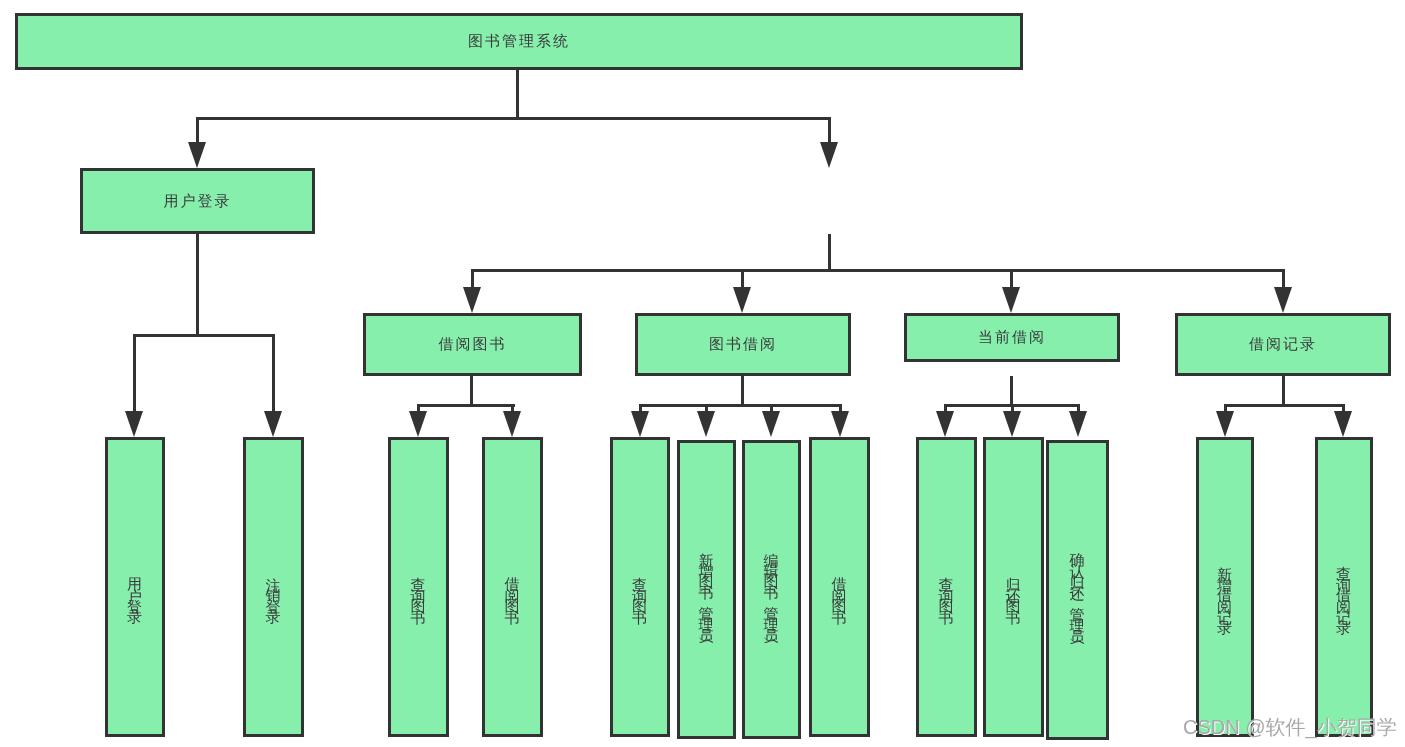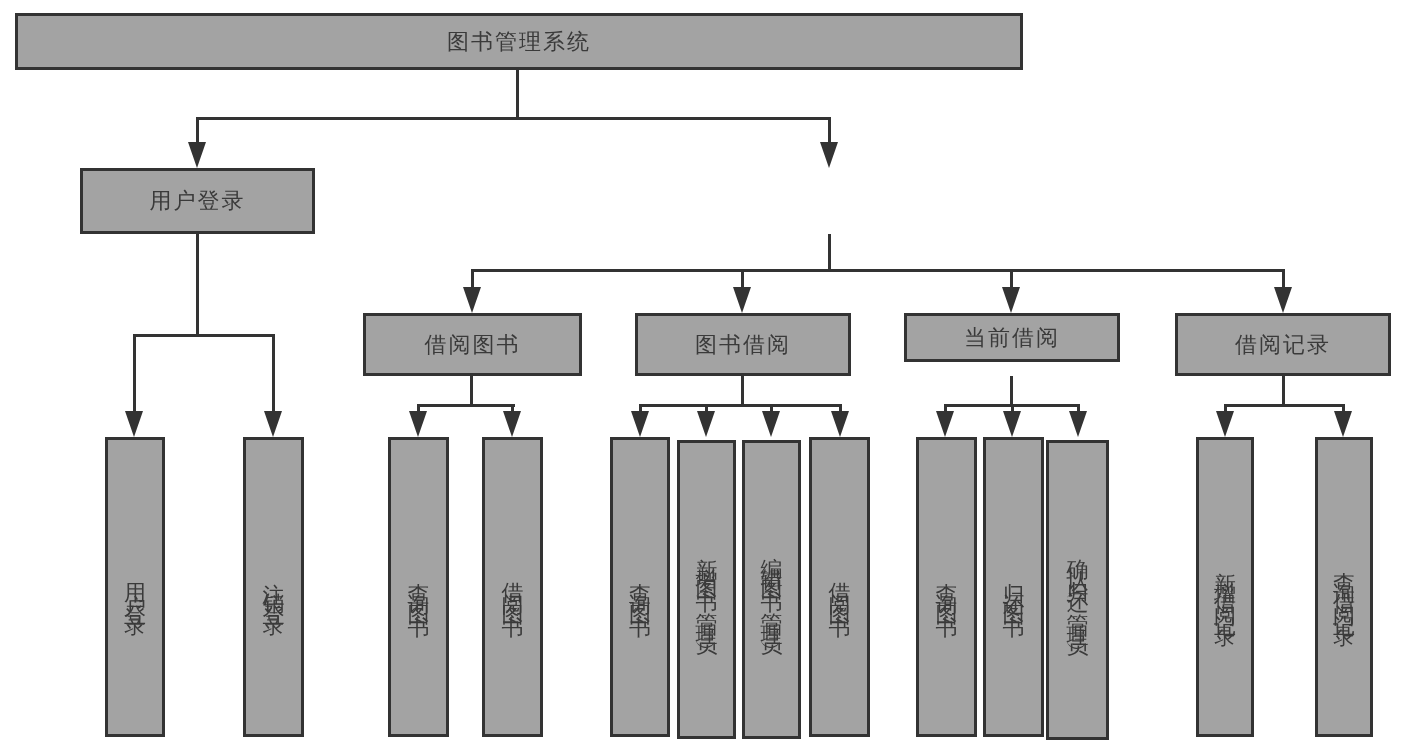--- a/index.html
+++ b/index.html
@@ -8,26 +8,26 @@
     width: 1405px;
     height: 747px;
     background: #ffffff;
     font-family: "Liberation Sans", "DejaVu Sans", sans-serif;
     overflow: hidden;
   }
   .box {
     position: absolute;
     box-sizing: border-box;
     border: 3px solid #333333;
-    background: #a3a3a3;
+    background: #86efac;
     display: flex;
     align-items: center;
     justify-content: center;
     color: #3a3a3a;
-    font-size: 22px;
+    font-size: 15px;
     letter-spacing: 2px;
     text-align: left;
   }
   .box.vert {
     letter-spacing: 11px;
   }
   .box.vert .vlabel {
     writing-mode: vertical-rl;
     text-orientation: mixed;
     white-space: nowrap;
@@ -180,14 +180,15 @@
     <span class="vlabel">确认归还（管理员）</span>
   </div>
 
   <div class="box vert" style="left:1196px; top:437px; width:58px; height:300px;">
     <span class="vlabel">新增借阅记录</span>
   </div>
   <div class="box vert" style="left:1315px; top:437px; width:58px; height:300px;">
     <span class="vlabel">查询借阅记录</span>
   </div>
 
+  <div class="watermark">CSDN @软件_小贺同学</div>
 
 </div>
 
 </body></html>

